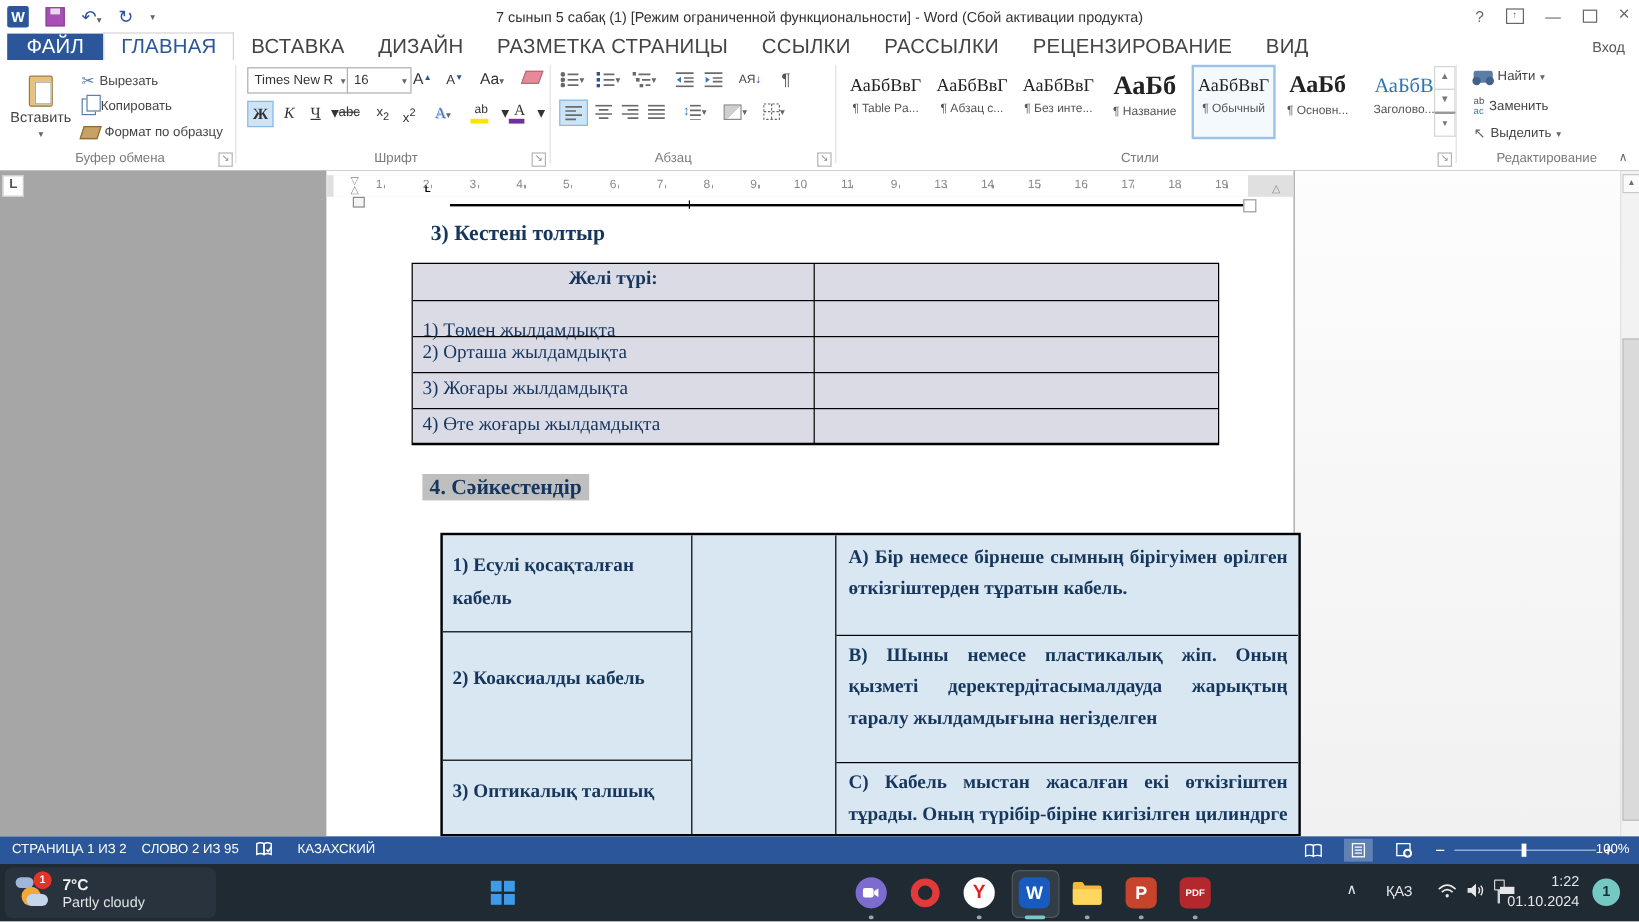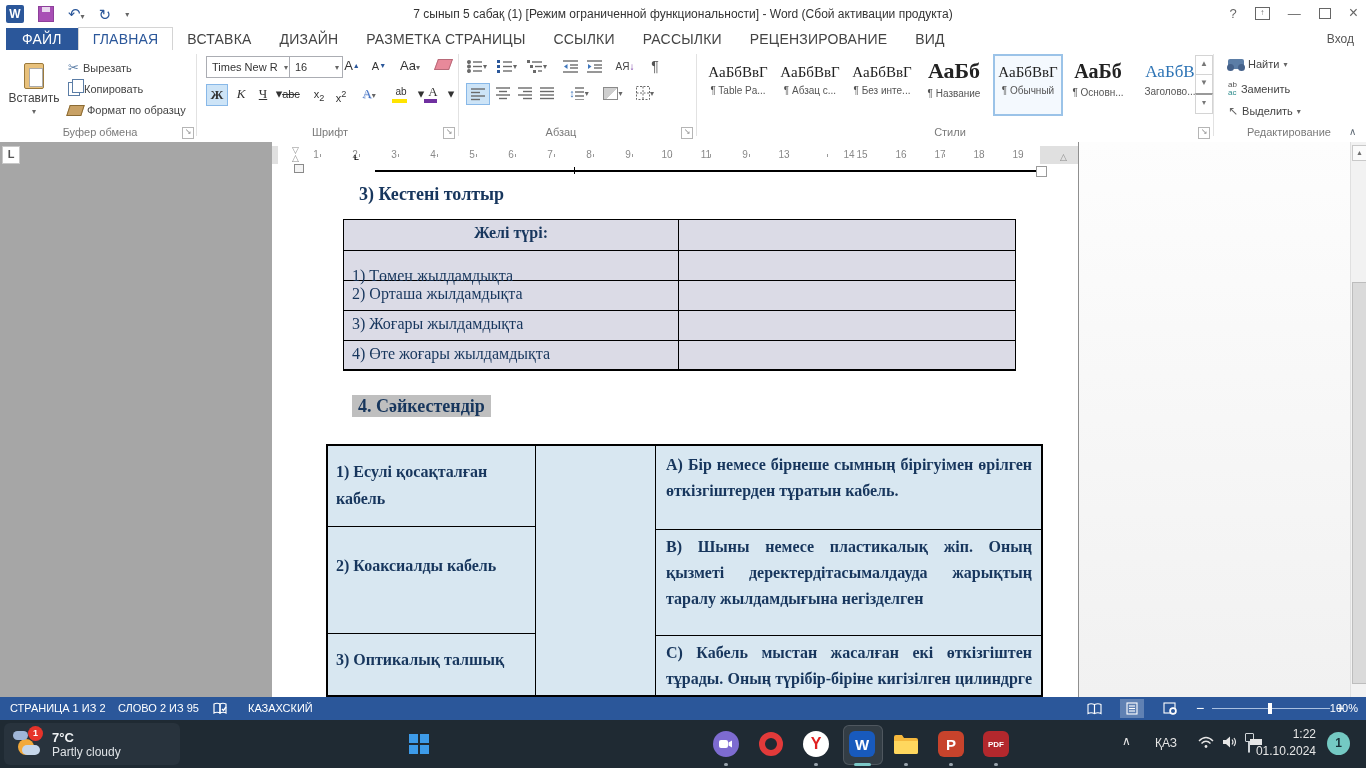--- a/index.html
+++ b/index.html
@@ -17,21 +17,21 @@
   .undo,.redo{color:#2b579a;font-size:15px;line-height:15px;}
   .ddc{color:#666;font-size:8px;}
   .title-text{left:0;top:0;width:1366px;height:28px;text-align:center;line-height:28px;font-size:12px;color:#333;}
   .winbtns{right:8px;top:4px;display:flex;gap:18px;align-items:center;color:#666;font-size:13px;}
   .wb-restore{width:10px;height:9px;border:1px solid #666;position:relative;background:#fff;}
   .wb-restore:before{content:"";position:absolute;left:2px;top:-3px;width:10px;height:9px;border:1px solid #666;z-index:-1;}
   .wb-ribbonopts{width:13px;height:11px;border:1px solid #666;font-size:8px;line-height:10px;text-align:center;color:#666;}
 
   
   .tabrow{left:0;top:28px;width:1366px;height:22px;background:#fff;display:flex;align-items:flex-end;}
-  .tab{padding:0 14px;height:22px;line-height:22px;font-size:14px;color:#444;letter-spacing:.2px;}
+  .tab{padding:0 14px;height:22px;line-height:22px;font-size:17px;color:#444;letter-spacing:.2px;}
   .tab.file{background:#2b579a;color:#fff;margin-left:6px;padding:0 16px;}
   .tab.active{background:#fff;color:#2b579a;border:1px solid #d4d4d4;border-bottom:none;}
   .signin{position:absolute;right:12px;top:32px;font-size:12px;color:#555;}
 
   
   .ribbon{left:0;top:50px;width:1366px;height:92px;background:#fff;border-bottom:1px solid #d4d4d4;}
   .gsep{position:absolute;top:4px;width:1px;height:82px;background:#e2e2e2;}
   .glabel{position:absolute;top:76px;font-size:11px;color:#7a7a7a;text-align:center;}
   .launcher{position:absolute;top:77px;width:10px;height:10px;border:1px solid #b5b5b5;color:#8c8c8c;
     font-size:8px;line-height:8px;text-align:center;}
@@ -83,21 +83,21 @@
     color:#555;font-size:11px;font-weight:bold;text-align:center;line-height:15px;}
   .marker{position:absolute;color:#8a8a8a;font-size:9px;line-height:9px;}
   .indentbox{position:absolute;width:8px;height:7px;border:1px solid #8a8a8a;background:#f4f4f4;}
 
   .serif{font-family:"Liberation Serif","DejaVu Serif",serif;color:#17365d;}
   .h-doc{font-weight:bold;font-size:18px;}
   .hl-grey{background:#bfbfbf;padding:1px 6px;}
   .tline{position:absolute;background:#000;}
   .cellt{position:absolute;font-size:16px;}
   .t1{background:#dbdbe6;}
-  .t2{background:#d8e7f1;}
+  .t2{background:#d8e7f1;margin-left:41px;}
   .just{text-align:justify;}
 
   
   .statusbar{left:0;top:697px;width:1366px;height:23px;background:#2b579a;color:#fff;font-size:11px;}
   .sitem{position:absolute;top:0;line-height:23px;white-space:nowrap;}
   .viewbtn{position:absolute;top:2px;width:24px;height:19px;display:flex;align-items:center;justify-content:center;}
   .viewbtn.sel{background:rgba(255,255,255,.25);}
   .ztrack{position:absolute;top:11px;width:118px;height:1px;background:#a9c0e0;}
   .zthumb{position:absolute;top:6px;width:4px;height:11px;background:#fff;}
 
@@ -430,21 +430,21 @@
       <span class="rnum" style="left:161px">4</span>
       <span class="rnum" style="left:200px">5</span>
       <span class="rnum" style="left:239px">6</span>
       <span class="rnum" style="left:278px">7</span>
       <span class="rnum" style="left:317px">8</span>
       <span class="rnum" style="left:356px">9</span>
       <span class="rnum" style="left:395px">10</span>
       <span class="rnum" style="left:434px">11</span>
       <span class="rnum" style="left:473px">9</span>
       <span class="rnum" style="left:512px">13</span>
-      <span class="rnum" style="left:577px">14</span>
+      <span class="rnum" style="left:551px">14</span>
       <span class="rnum" style="left:590px">15</span>
       <span class="rnum" style="left:629px">16</span>
       <span class="rnum" style="left:668px">17</span>
       <span class="rnum" style="left:707px">18</span>
       <span class="rnum" style="left:746px">19</span>
       <span class="marker" style="left:20px;top:0">▽</span>
       <span class="marker" style="left:20px;top:8px">△</span>
       <span class="marker" style="left:82px;top:7px;color:#000;font-weight:bold;font-size:8px">L</span>
       <span class="marker" style="left:788px;top:7px">△</span>
     </div>

